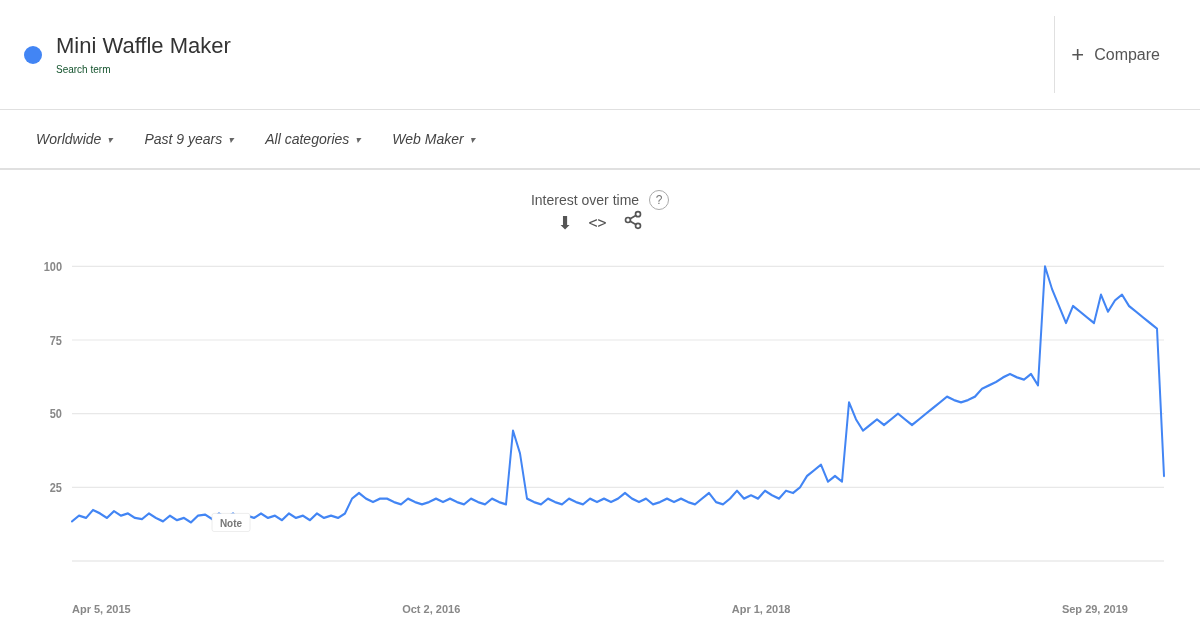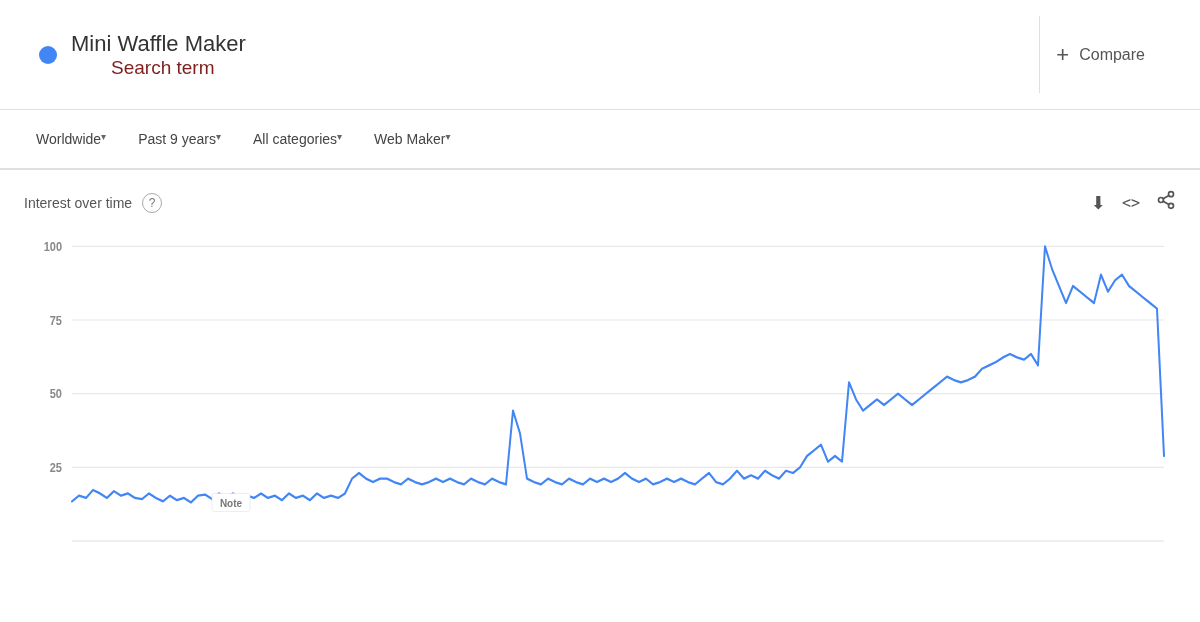--- a/index.html
+++ b/index.html
@@ -2,21 +2,21 @@
 <html><head>
   <meta charset="utf-8">
   <style>
     * { box-sizing: border-box; margin: 0; padding: 0; }
     body { font-family: 'Arial', sans-serif; background: #fff; color: #333; width: 1200px; height: 622px; overflow: hidden; }
 
     
     .header {
       display: flex;
       align-items: center;
-      padding: 16px 39px;
+      padding: 16px 24px;
       border-bottom: 1px solid #e0e0e0;
       height: 110px;
     }
     .search-term-section {
       display: flex;
       align-items: center;
       flex: 1;
     }
     .blue-dot {
       width: 18px;
@@ -25,23 +25,22 @@
       border-radius: 50%;
       margin-right: 14px;
       flex-shrink: 0;
     }
     .search-term-text h2 {
       font-size: 22px;
       font-weight: 400;
       color: #333;
     }
     .search-term-text span {
-      font-size: 19px;
-      color: #7f1d1d;
-      margin-left: 40px;
+      font-size: 10px;
+      color: #14532d;
     }
     .compare-section {
       display: flex;
       align-items: center;
       color: #555;
       font-size: 16px;
       cursor: pointer;
       padding: 8px 16px;
       border-left: 1px solid #e0e0e0;
       height: 100%;
@@ -56,42 +55,45 @@
     .filter-bar {
       display: flex;
       align-items: center;
       padding: 0 24px;
       height: 60px;
       border-bottom: 2px solid #e0e0e0;
       gap: 8px;
     }
     .filter-btn {
       display: flex;
-      align-items: flex-start;
+      align-items: center;
+      gap: 6px;
       padding: 8px 12px;
       font-size: 14px;
       color: #444;
       cursor: pointer;
       border-radius: 4px;
       user-select: none;
+      font-style: italic;
     }
     .filter-btn .chevron {
       font-size: 10px;
       color: #666;
     }
 
     
     .main-content {
       padding: 20px 24px 10px;
     }
     .section-header {
       display: flex;
       align-items: center;
       justify-content: space-between;
       margin-bottom: 20px;
+      flex-direction: column;
     }
     .section-title {
       display: flex;
       align-items: center;
       gap: 10px;
       font-size: 14px;
       color: #555;
     }
     .help-icon {
       width: 20px;
@@ -368,14 +370,20 @@
           1126,60
           1133,65
           1140,195
         "></polyline>
 
       <rect x="188" y="228" width="38" height="16" fill="white" stroke="#ddd" stroke-width="0.5" rx="2"></rect>
       <text x="207" y="240" font-size="10" fill="#777" text-anchor="middle">Note</text>
     </svg>
 
     
+    <div class="x-labels">
+      <span>Apr 5, 2015</span>
+      <span>Oct 2, 2016</span>
+      <span>Apr 1, 2018</span>
+      <span>Sep 29, 2019</span>
+    </div>
   </div>
 </div>
 
 </body></html>

